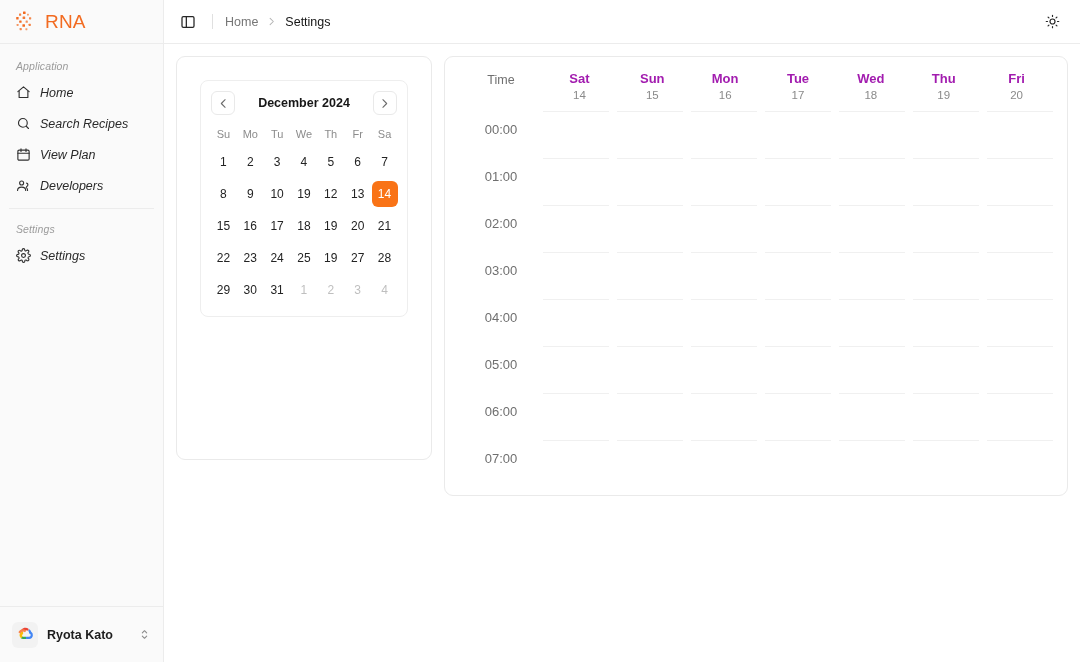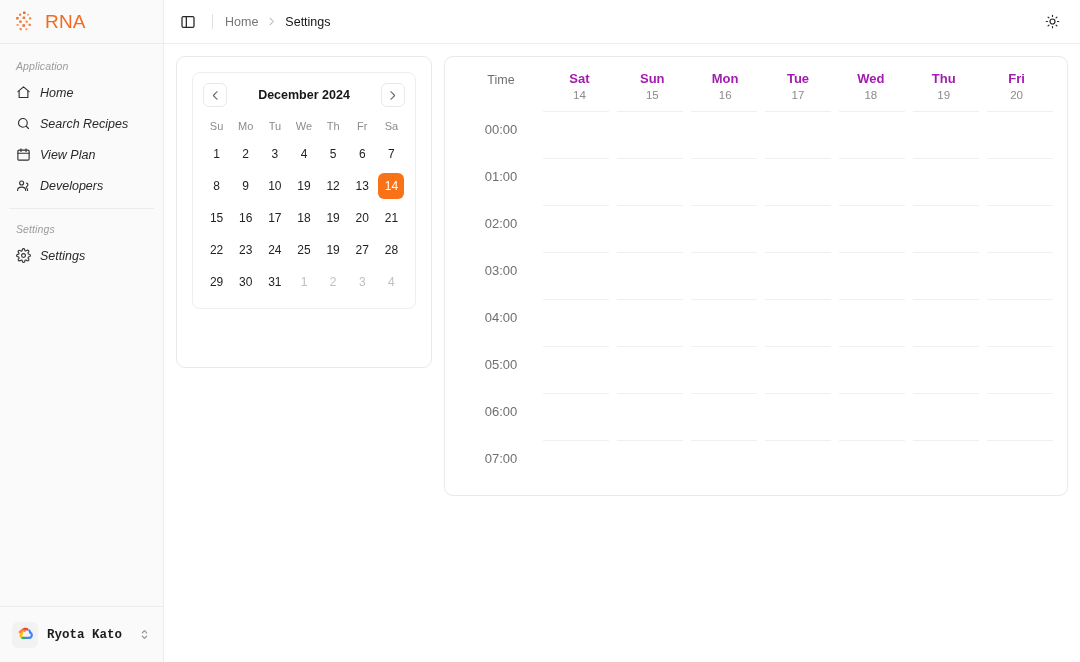--- a/index.html
+++ b/index.html
@@ -50,21 +50,21 @@
   .user-row {
     display: flex; align-items: center; gap: 9px;
     padding: 9px 12px; margin: 0;
     border-top: 1px solid #ececec;
     height: 56px; cursor: pointer;
   }
   .avatar {
     width: 26px; height: 26px; border-radius: 6px; flex: 0 0 26px;
     background: #f2f2f2; display: flex; align-items: center; justify-content: center;
   }
-  .user-name { font-size: 12.5px; font-weight: bold; color: #1d1d1d; flex: 1 1 auto; font-family: Liberation Mono, monospace; }
+  .user-name { font-size: 12.5px; font-weight: bold; color: #1d1d1d; flex: 1 1 auto; }
   .updown { color: #8a8a8a; display: flex; }
 
   
   .main { flex: 1 1 auto; display: flex; flex-direction: column;
           background: #ffffff; width: 916px; }
   .topbar {
     height: 44px; display: flex; align-items: center;
     padding: 0 16px 0 12px; border-bottom: 1px solid #ececec;
     gap: 10px; flex: 0 0 44px;
   }
@@ -78,21 +78,21 @@
   .crumb-muted { color: #767676; cursor: pointer; }
   .crumb-sep { color: #b4b4b4; font-size: 11px; display: flex; }
   .crumb-current { color: #141414; }
   .topbar-right { margin-left: auto; display: flex; align-items: center; }
 
   .content { flex: 1 1 auto; display: flex; gap: 12px; padding: 12px; align-items: flex-start; }
 
   .card {
     background: #ffffff; border: 1px solid #eaeaea; border-radius: 9px;
   }
-  .cal-card { width: 256px; height: 312px; padding: 15px; flex: 0 0 256px; }
+  .cal-card { width: 256px; height: 404px; padding: 23px; flex: 0 0 256px; }
   .cal-inner { border: 1px solid #eeeeee; border-radius: 8px; padding: 10px 9px; }
 
   .cal-head {
     display: flex; align-items: center; justify-content: space-between;
     margin-bottom: 9px; padding: 0 1px;
   }
   .cal-nav-btn {
     width: 24px; height: 24px; border: 1px solid #e9e9e9; border-radius: 6px;
     background: #fff; display: flex; align-items: center; justify-content: center;
     cursor: pointer; color: #6b6b6b;

